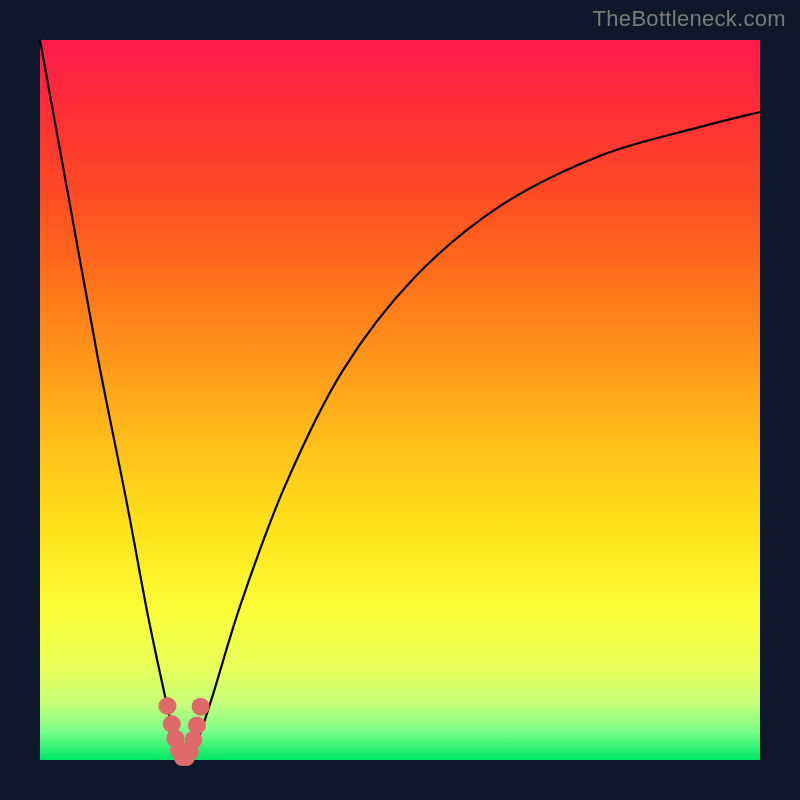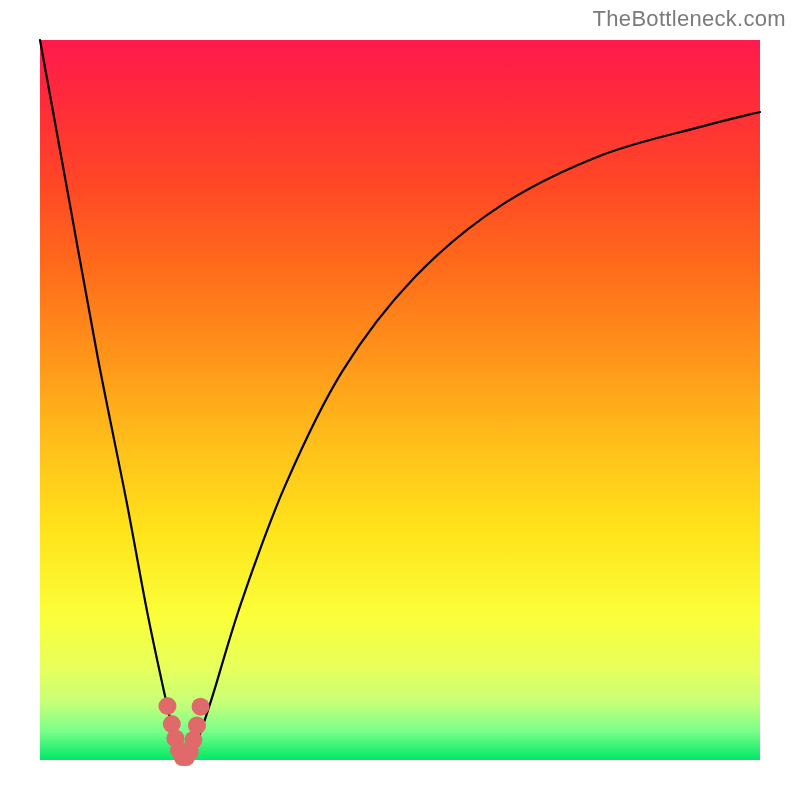--- a/index.html
+++ b/index.html
@@ -8,21 +8,21 @@
     width: 800px;
     height: 800px;
     overflow: hidden;
     background: #000;
     font-family: Arial, Helvetica, sans-serif;
   }
   .frame {
     position: relative;
     width: 800px;
     height: 800px;
-    background: #ffffff;
+    background: #0f172a;
   }
   .plot {
     position: absolute;
     left: 40px;
     top: 40px;
     width: 720px;
     height: 720px;
     background: linear-gradient(to bottom,
       #ff1a4d 0%,
       #ff2a3a 8%,

